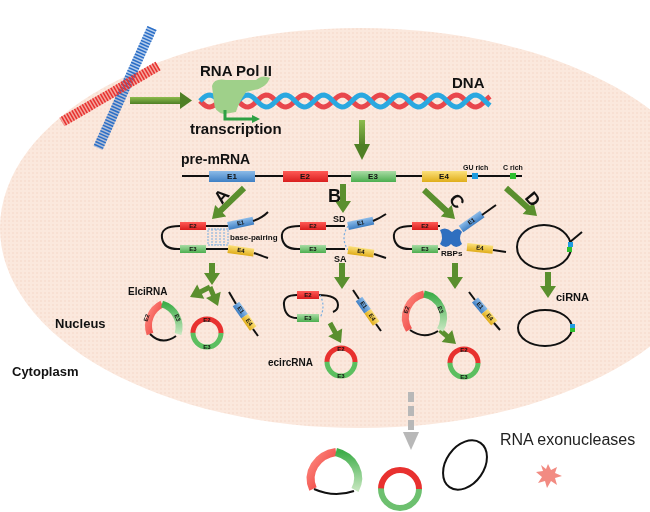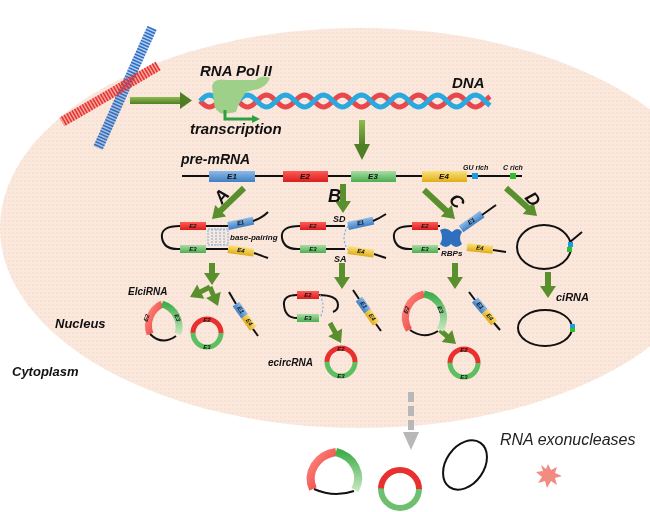--- a/index.html
+++ b/index.html
@@ -1,17 +1,17 @@
 <!DOCTYPE html>
 <html><head>
 <meta charset="utf-8">
 <style>
   html,body{margin:0;padding:0;background:#ffffff;}
   body{width:650px;height:512px;overflow:hidden;position:relative;font-family:"Liberation Sans",sans-serif;}
-  #stage{position:absolute;left:0;top:0;width:646px;height:512px;font-style:italic;}
+  #stage{position:absolute;left:0;top:0;width:646px;height:512px;}
   svg text{font-family:"Liberation Sans",sans-serif;}
   .lbl{font-weight:bold;fill:#111;}
   .exl{font-size:8px;font-weight:bold;fill:#111;text-anchor:middle;dominant-baseline:middle;}
   .exs{font-size:6px;font-weight:bold;fill:#111;text-anchor:middle;dominant-baseline:middle;}
 </style>
 </head>
 <body>
 
 <div id="stage">
 <svg width="650" height="512" viewBox="0 0 650 512" xmlns="http://www.w3.org/2000/svg">

